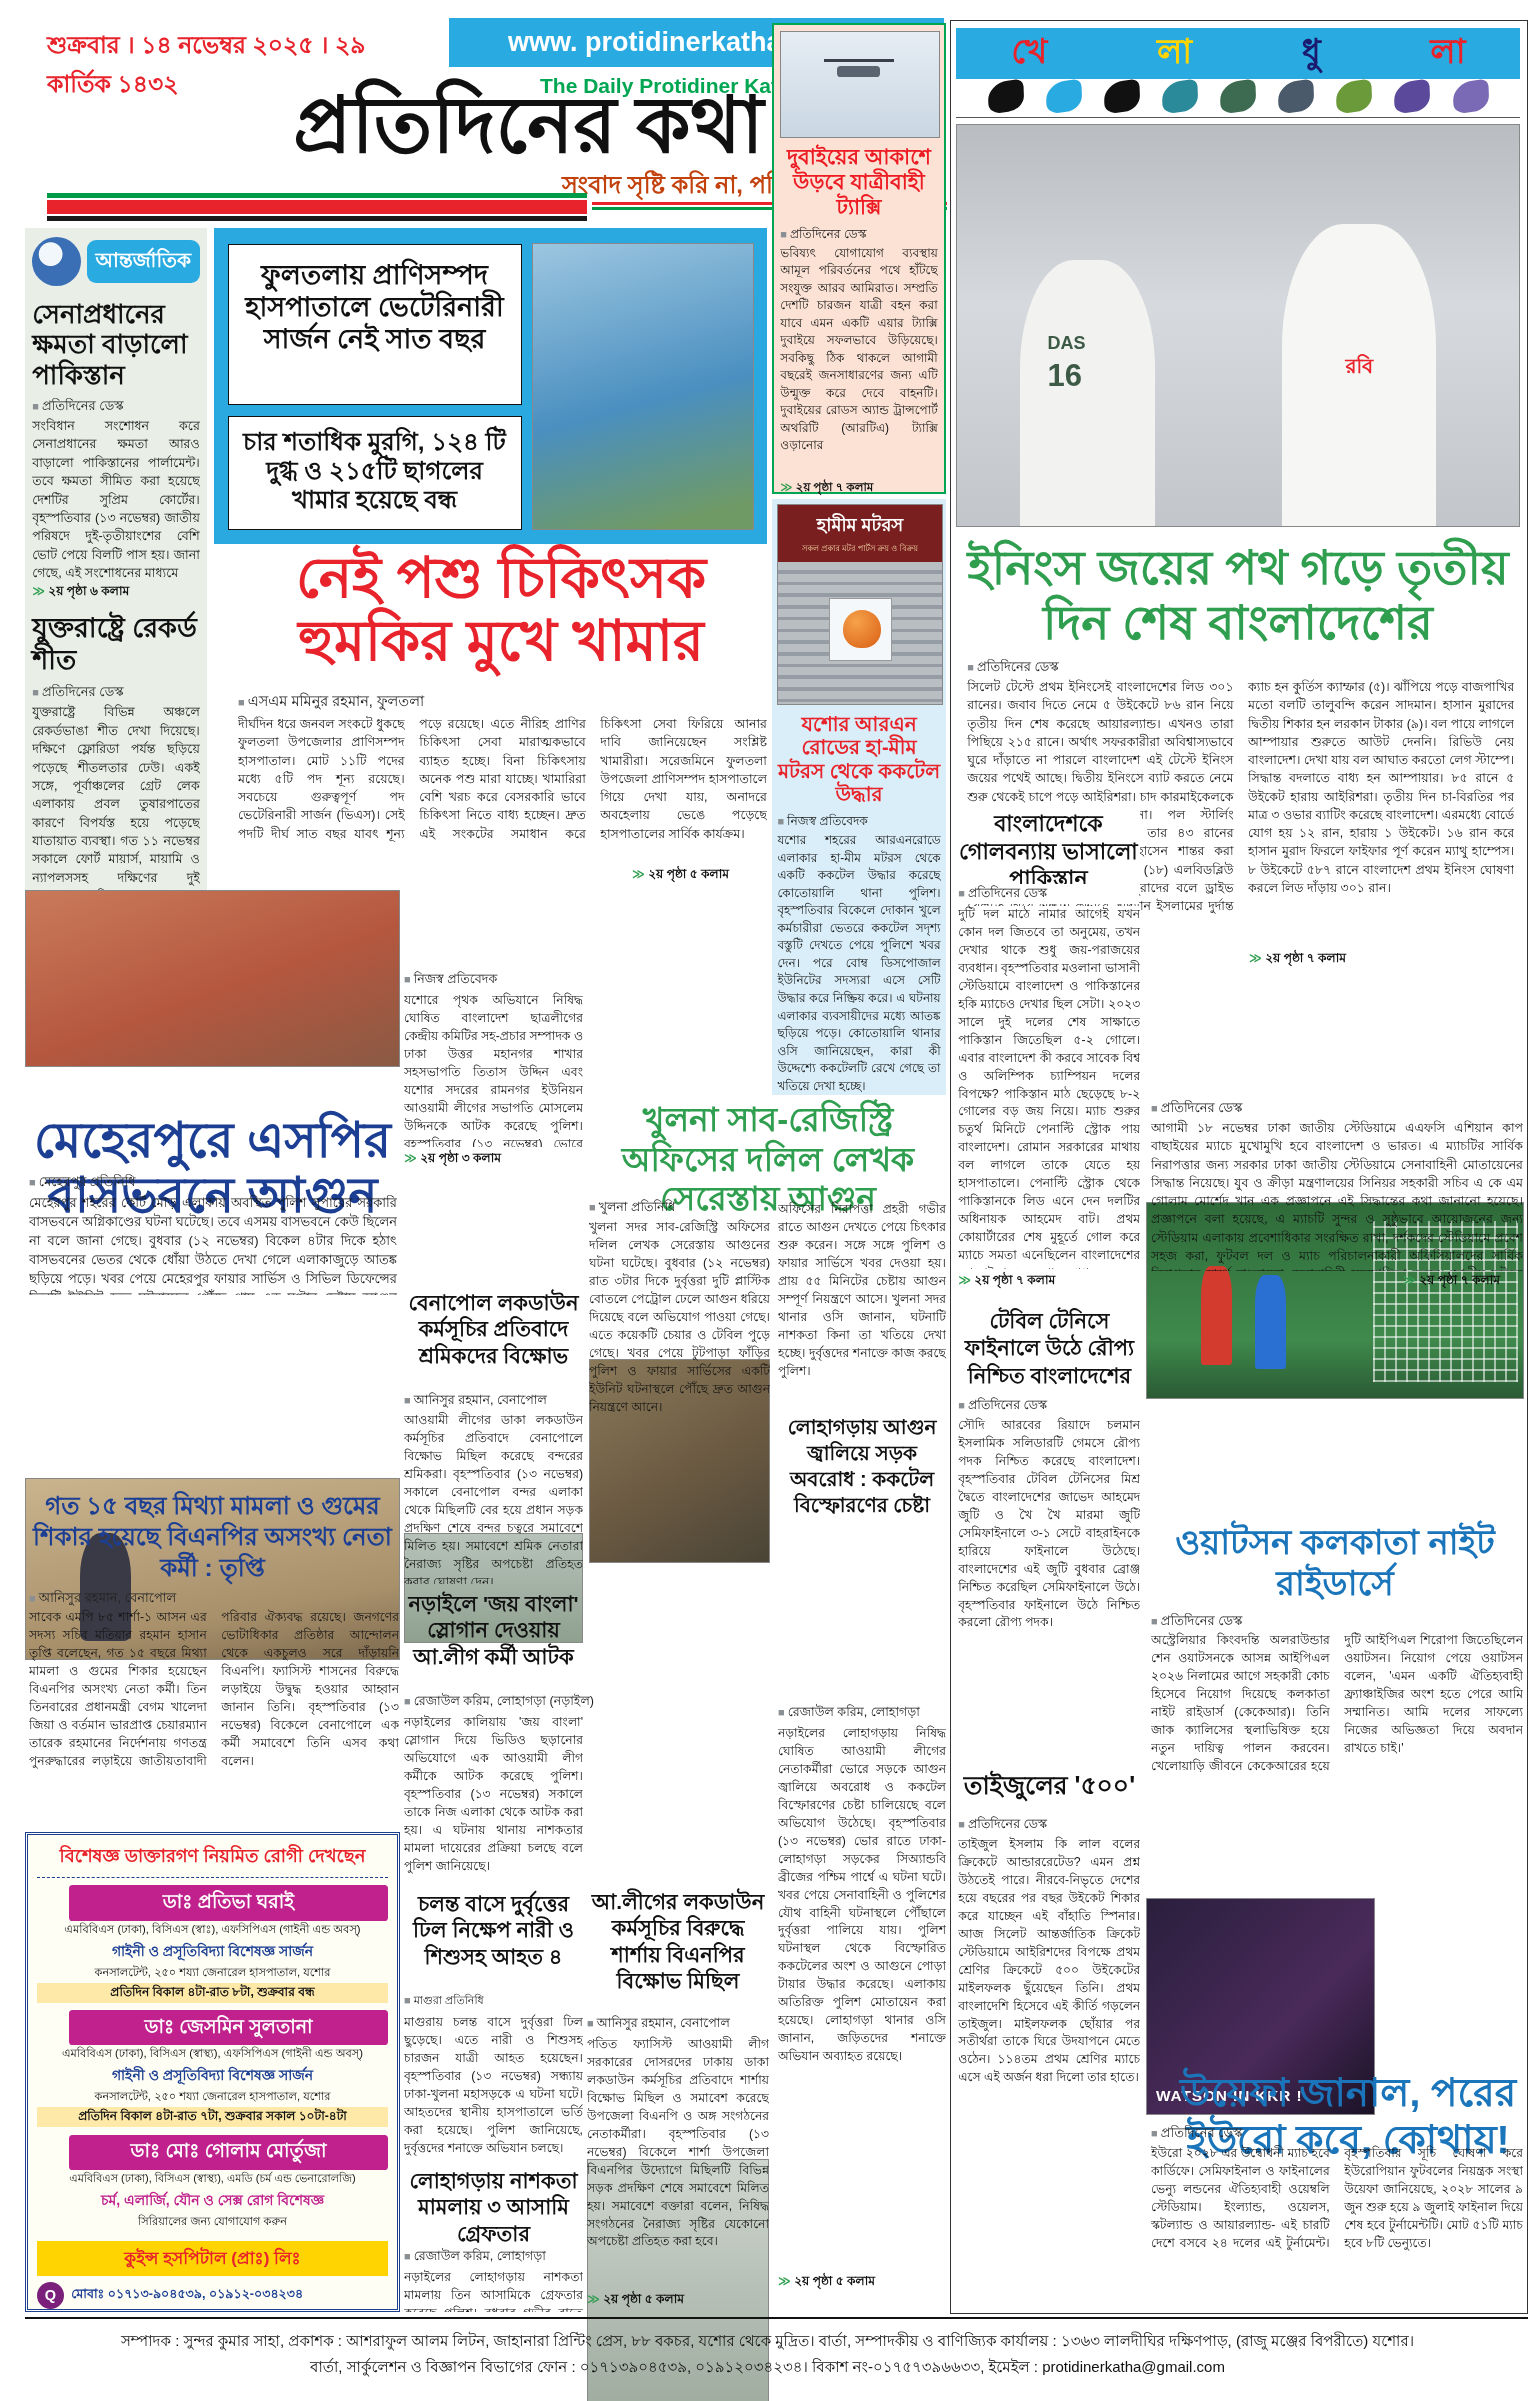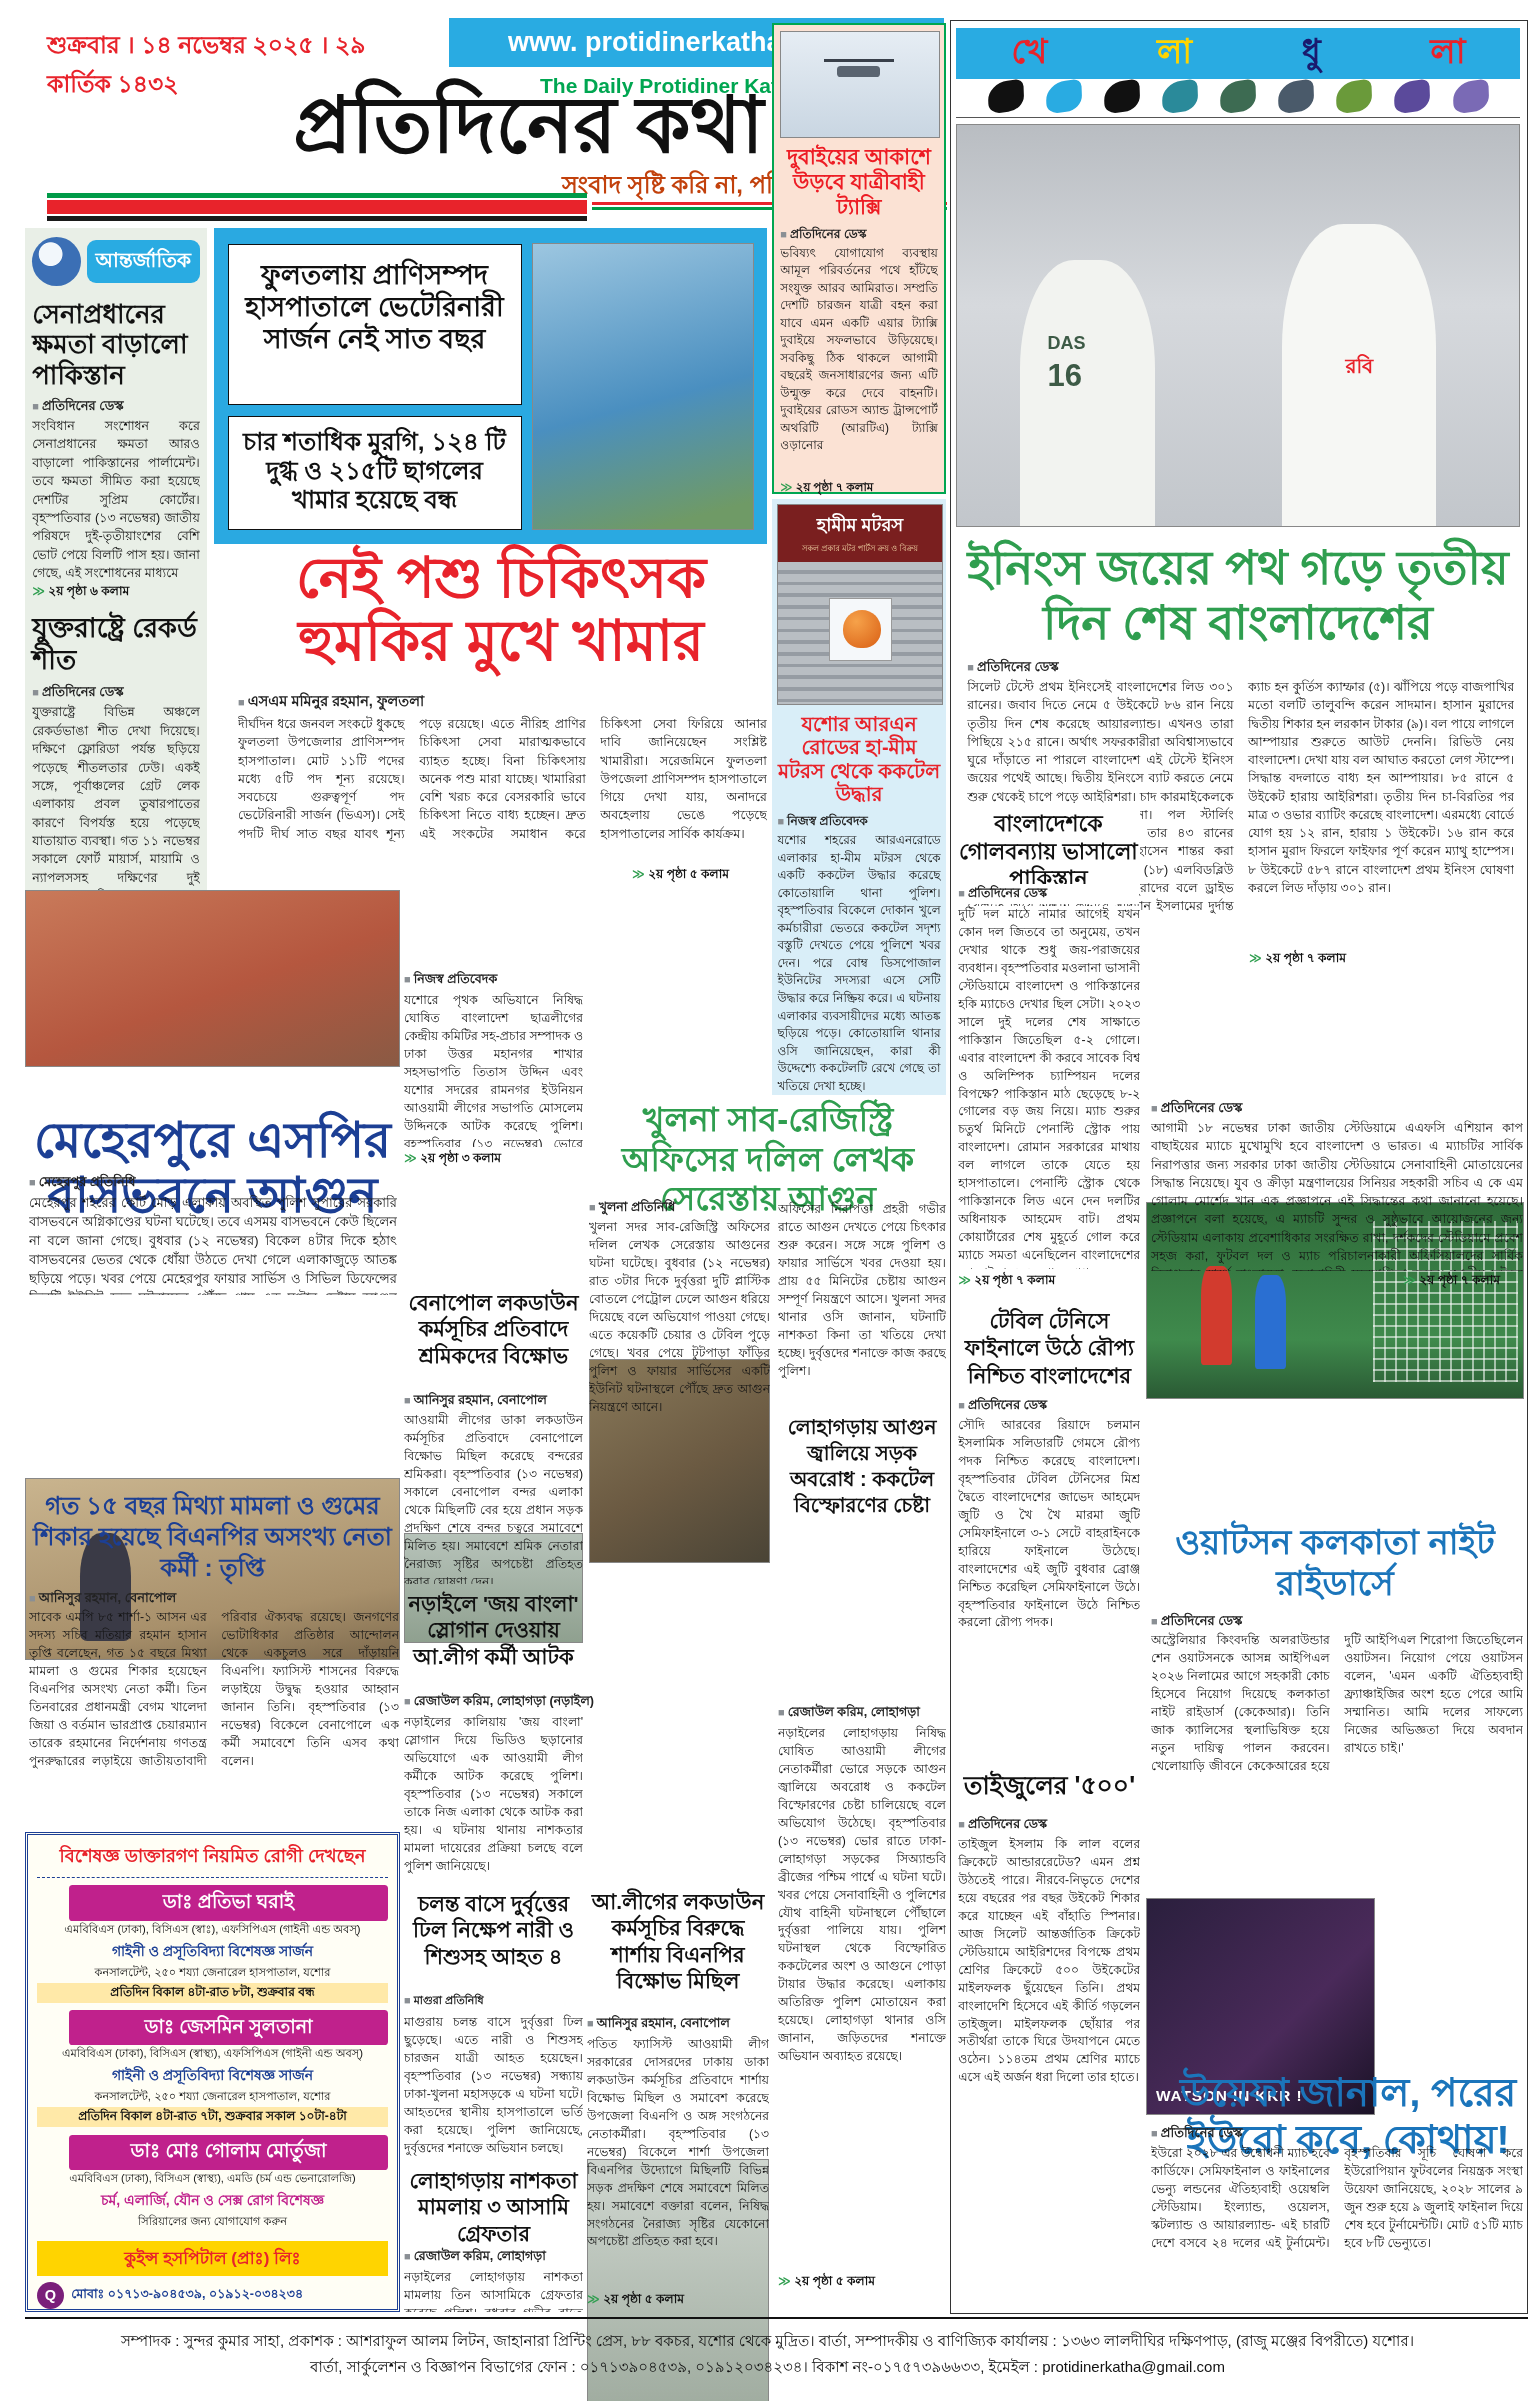--- a/index.html
+++ b/index.html
@@ -3,21 +3,21 @@
 <meta charset="utf-8">
 <style>
   html,body{margin:0;padding:0;background:#fff;}
   body{font-family:"Liberation Sans","DejaVu Sans",sans-serif;color:#111;}
   #page{position:relative;width:1535px;height:2401px;background:#fff;overflow:hidden;}
   .abs{position:absolute;box-sizing:border-box;}
   .j{text-align:justify;}
   .c{text-align:center;}
   .b{font-weight:bold;}
   .body-txt{font-size:12.3px;line-height:1.46;color:#141414;overflow:hidden;}
-  .byline{font-size:13px;font-weight:bold;color:#222;}
+  .byline{font-size:13px;font-weight:normal;color:#222;}
   .byline::before{content:"■ ";color:#8a8f94;font-size:11px;}
   .jump{font-weight:bold;font-size:12.2px;color:#111;white-space:nowrap;}
   .jump::before{content:"≫ ";color:#2f9e4f;font-weight:bold;}
   .photo{background:#ccc;border:0.9px solid #888;overflow:hidden;position:relative;}
   .hl{font-weight:bold;line-height:1.18;}
   .red{color:#e8232b;} .green{color:#2f9e4f;} .navy{color:#1c3f94;} .blue{color:#1b75bb;} .blk{color:#111;}
   .col2{column-count:2;column-gap:14.5px;}
   .col3{column-count:3;column-gap:14.5px;}
   .rule{position:absolute;}
   .namebar{background:#c0218c;color:#fff;font-weight:bold;border-radius:3.6px;padding:1.8px 3.6px;margin-left:32px;}

